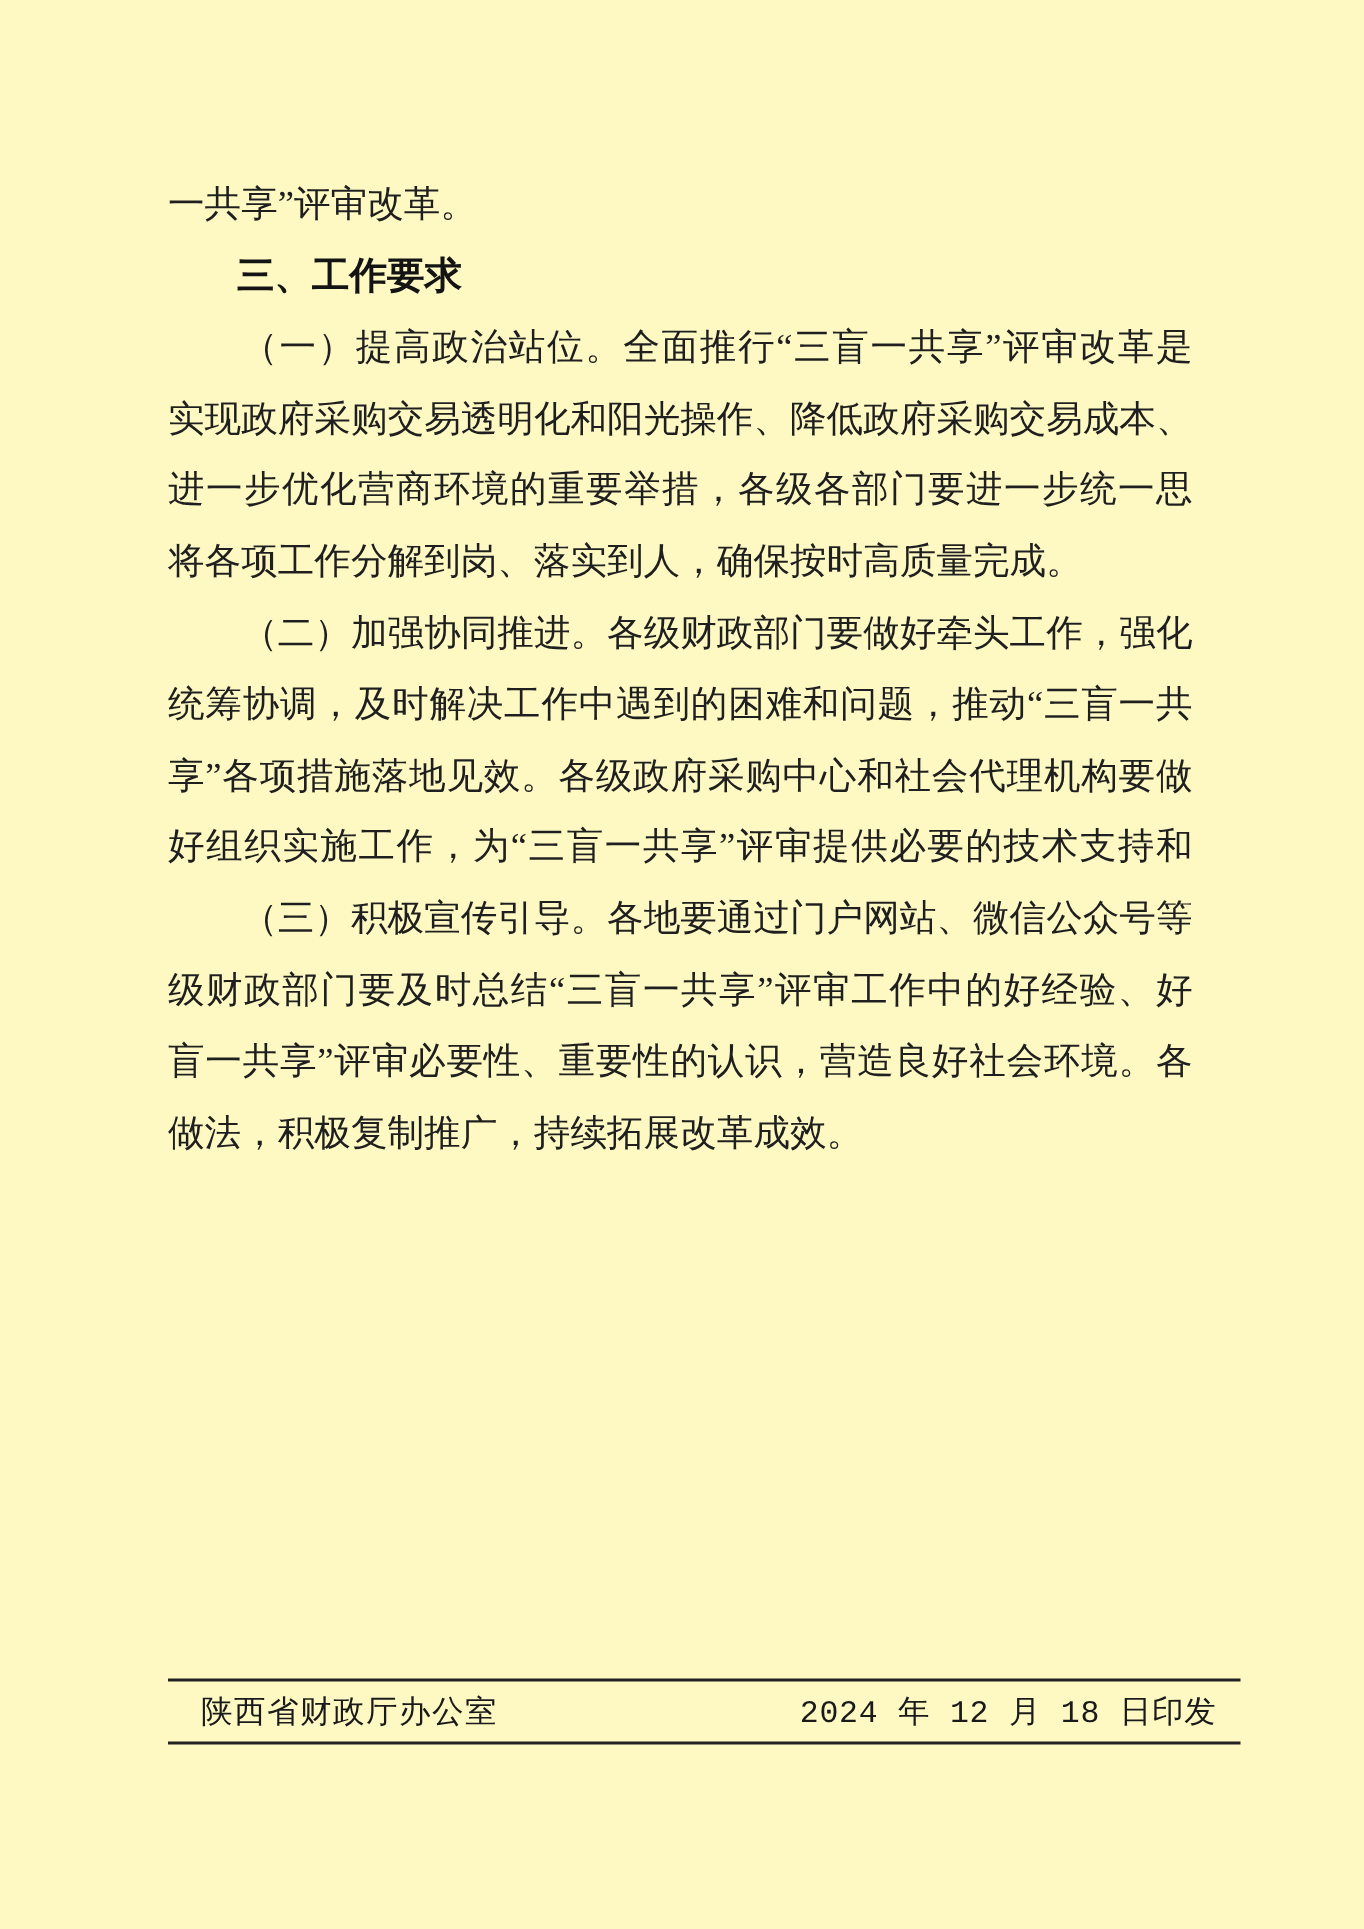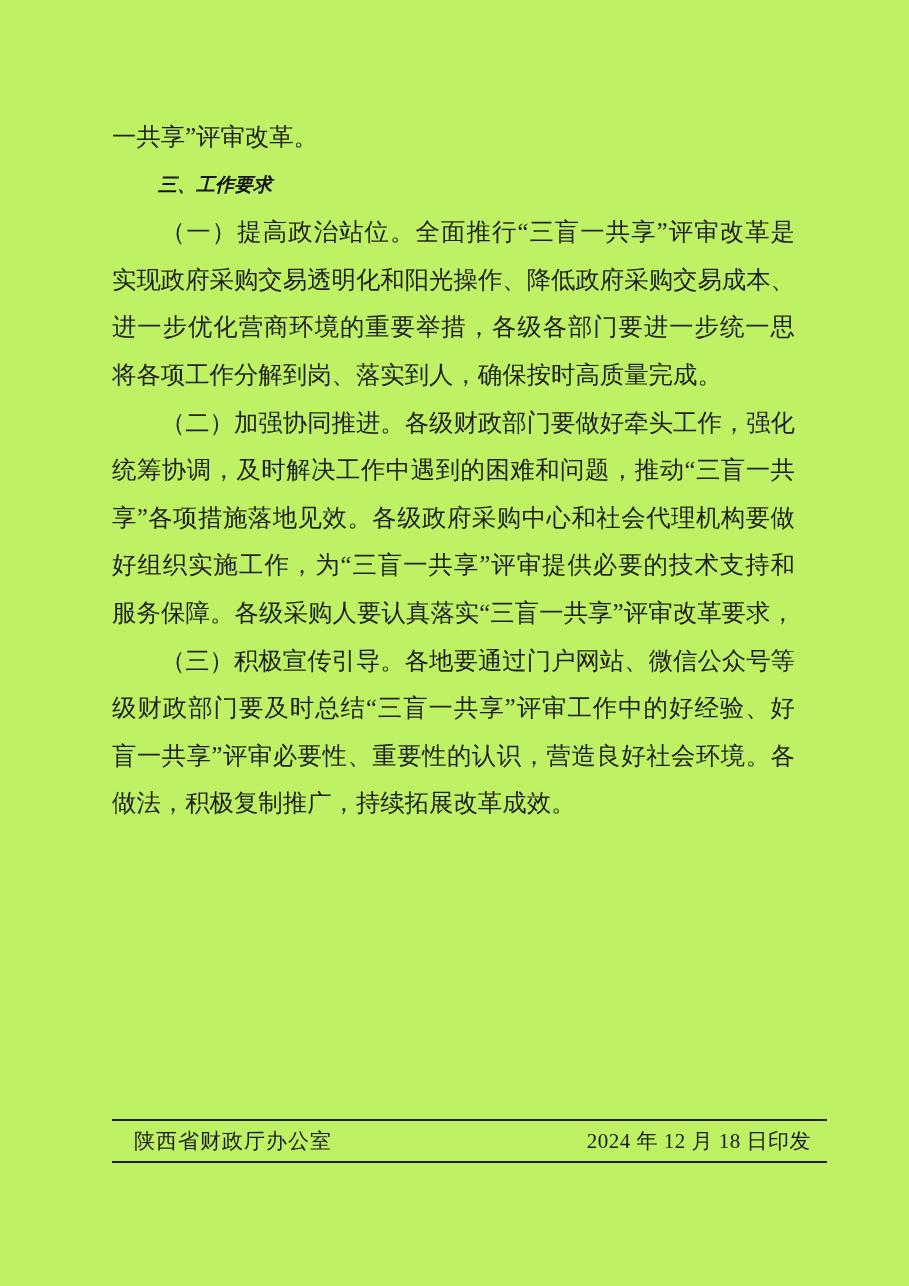--- a/index.html
+++ b/index.html
@@ -5,21 +5,21 @@
   html, body {
     margin: 0;
     padding: 0;
     background: #e8e8e8;
   }
   .page {
     position: relative;
     width: 909px;
     height: 1286px;
     margin: 0 auto;
-    background: #bef264;
+    background: #fef9c3;
     overflow: hidden;
     color: #1f1f1f;
     font-family: "Liberation Serif", serif;
   }
   
   .content {
     position: absolute;
     left: 112px;
     top: 113px;
     width: 683px;
@@ -36,40 +36,40 @@
     text-align-last: left;
   }
   .line.indent {
     padding-left: 48.8px;
   }
   .line.heading {
     font-family: "Liberation Sans", sans-serif;
     font-weight: bold;
     text-align-last: left;
     padding-left: 46px;
-    font-size: 19px;
+    font-size: 25px;
     color: #141414;
-    font-style: italic;
   }
   
   .footer {
     position: absolute;
     left: 112px;
     top: 1119px;
     width: 677px;
     height: 40px;
     border-top: 2px solid #222;
     border-bottom: 2px solid #222;
     display: flex;
     align-items: center;
     justify-content: space-between;
     padding: 0 16px 0 22px;
     box-sizing: content-box;
     font-size: 21px;
     color: #1a1a1a;
+    font-family: Liberation Mono, monospace;
   }
   .footer .issuer {
     letter-spacing: 1px;
   }
   .footer .date {
     letter-spacing: 0.5px;
   }
 </style>
 </head>
 <body>
@@ -82,21 +82,20 @@
 
     <div class="line indent">（一）提高政治站位。全面推行“三盲一共享”评审改革是</div>
     <div class="line">实现政府采购交易透明化和阳光操作、降低政府采购交易成本、</div>
     <div class="line">进一步优化营商环境的重要举措，各级各部门要进一步统一思</div>
     <div class="line left">将各项工作分解到岗、落实到人，确保按时高质量完成。</div>
 
     <div class="line indent">（二）加强协同推进。各级财政部门要做好牵头工作，强化</div>
     <div class="line">统筹协调，及时解决工作中遇到的困难和问题，推动“三盲一共</div>
     <div class="line">享”各项措施落地见效。各级政府采购中心和社会代理机构要做</div>
     <div class="line">好组织实施工作，为“三盲一共享”评审提供必要的技术支持和</div>
-    <div class="line">服务保障。各级采购人要认真落实“三盲一共享”评审改革要求，</div>
 
     <div class="line indent">（三）积极宣传引导。各地要通过门户网站、微信公众号等</div>
     <div class="line">级财政部门要及时总结“三盲一共享”评审工作中的好经验、好</div>
     <div class="line">盲一共享”评审必要性、重要性的认识，营造良好社会环境。各</div>
     <div class="line left">做法，积极复制推广，持续拓展改革成效。</div>
   </div>
 
   <div class="footer">
     <span class="issuer">陕西省财政厅办公室</span>
     <span class="date">2024 年 12 月 18 日印发</span>

